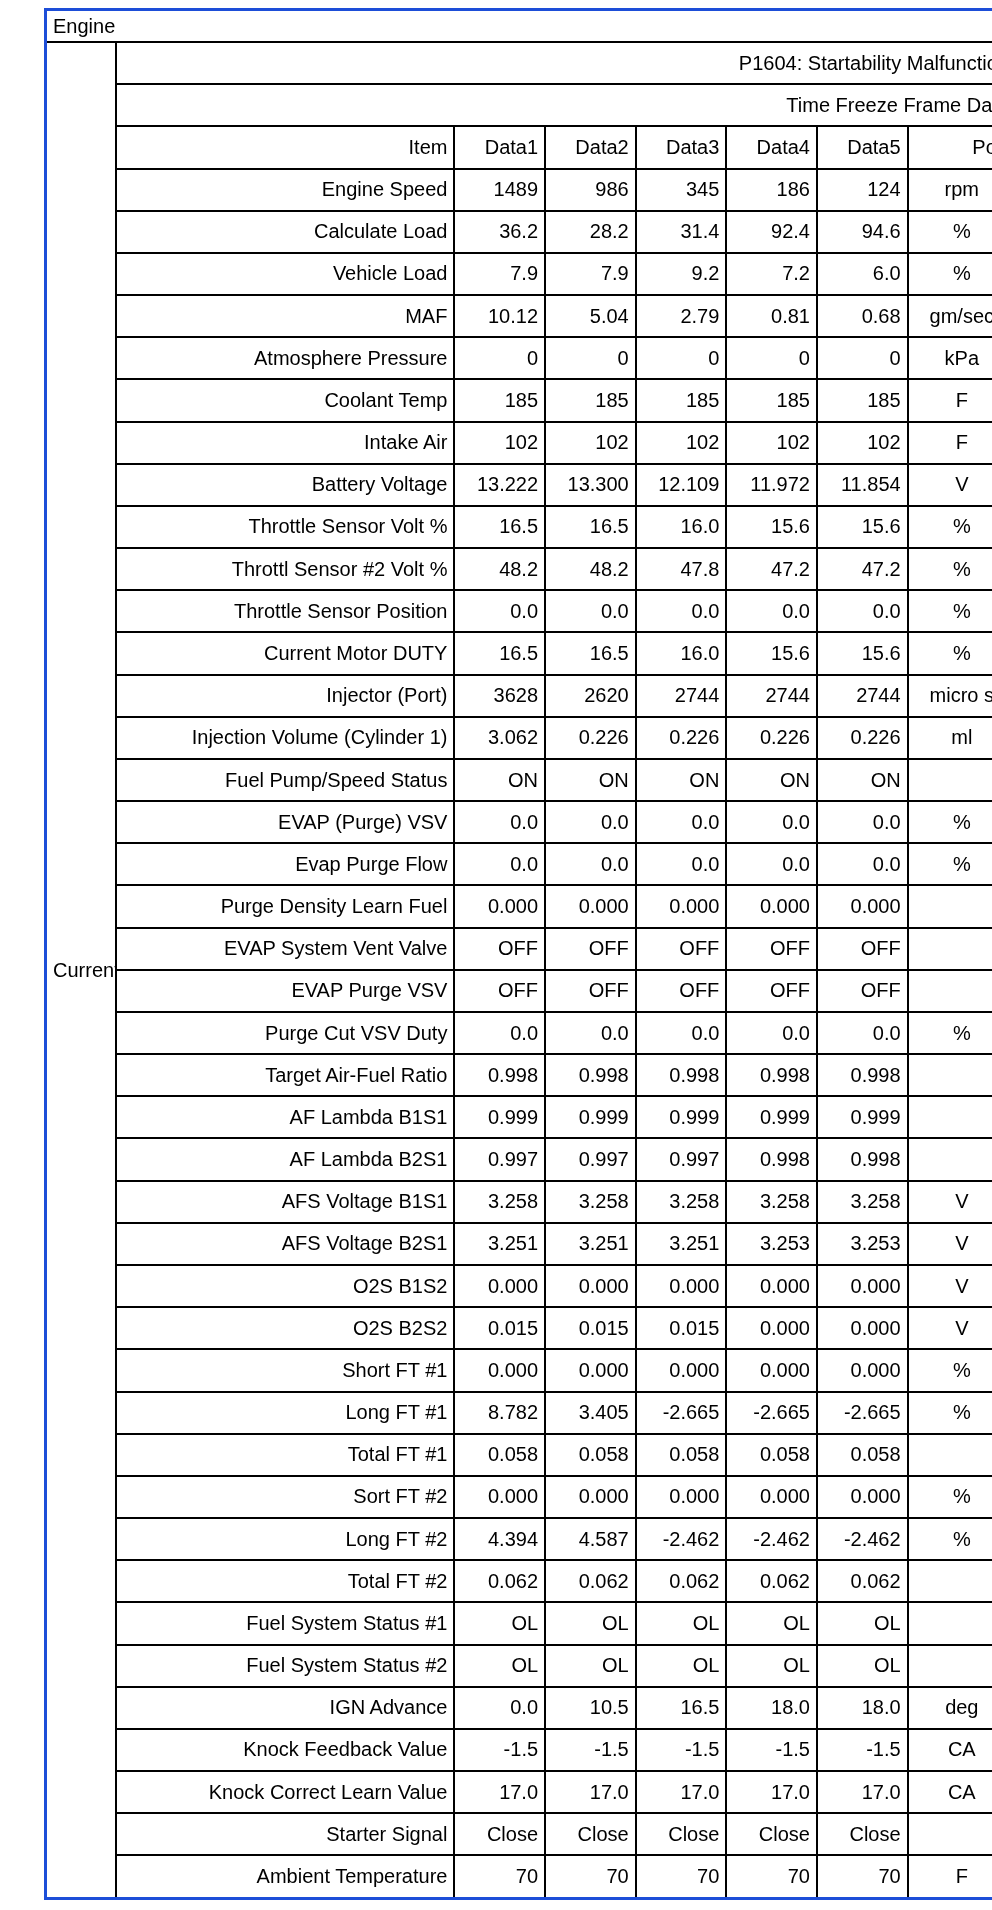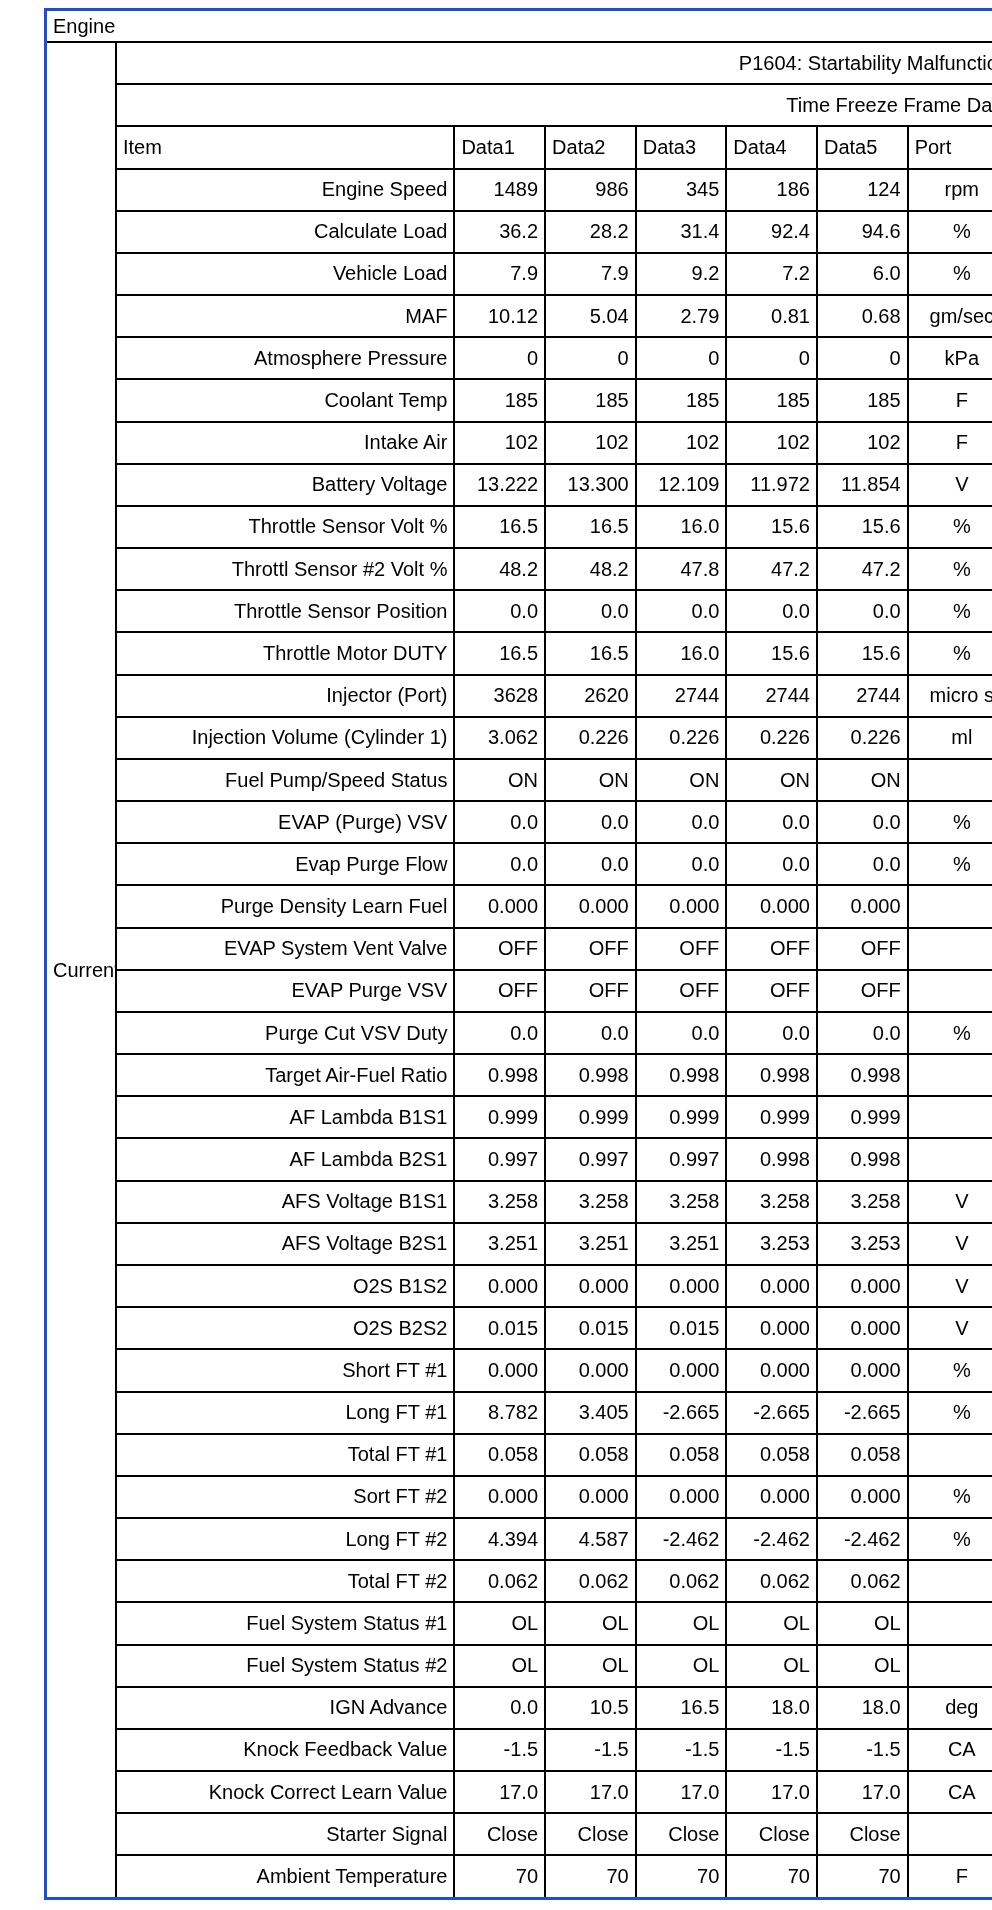--- a/index.html
+++ b/index.html
@@ -41,21 +41,21 @@
   td.current-cell {
     vertical-align: middle;
     text-align: left;
     padding: 0 2px;
   }
   td.span-title {
     text-align: right;
     vertical-align: middle;
   }
   th.col-head {
-    text-align: left;
+    text-align: right;
     vertical-align: middle;
   }
   td.item {
     text-align: right;
     vertical-align: middle;
   }
   td.val {
     text-align: right;
     vertical-align: middle;
     padding-right: 8px;
@@ -194,21 +194,21 @@
         <tr>
           <td class="item">Throttle Sensor Position</td>
           <td class="val">0.0</td>
           <td class="val">0.0</td>
           <td class="val">0.0</td>
           <td class="val">0.0</td>
           <td class="val">0.0</td>
           <td class="unit">%</td>
         </tr>
         <tr>
-          <td class="item">Throttle Motor DUTY</td>
+          <td class="item">Current Motor DUTY</td>
           <td class="val">16.5</td>
           <td class="val">16.5</td>
           <td class="val">16.0</td>
           <td class="val">15.6</td>
           <td class="val">15.6</td>
           <td class="unit">%</td>
         </tr>
         <tr>
           <td class="item">Injector (Port)</td>
           <td class="val">3628</td>

